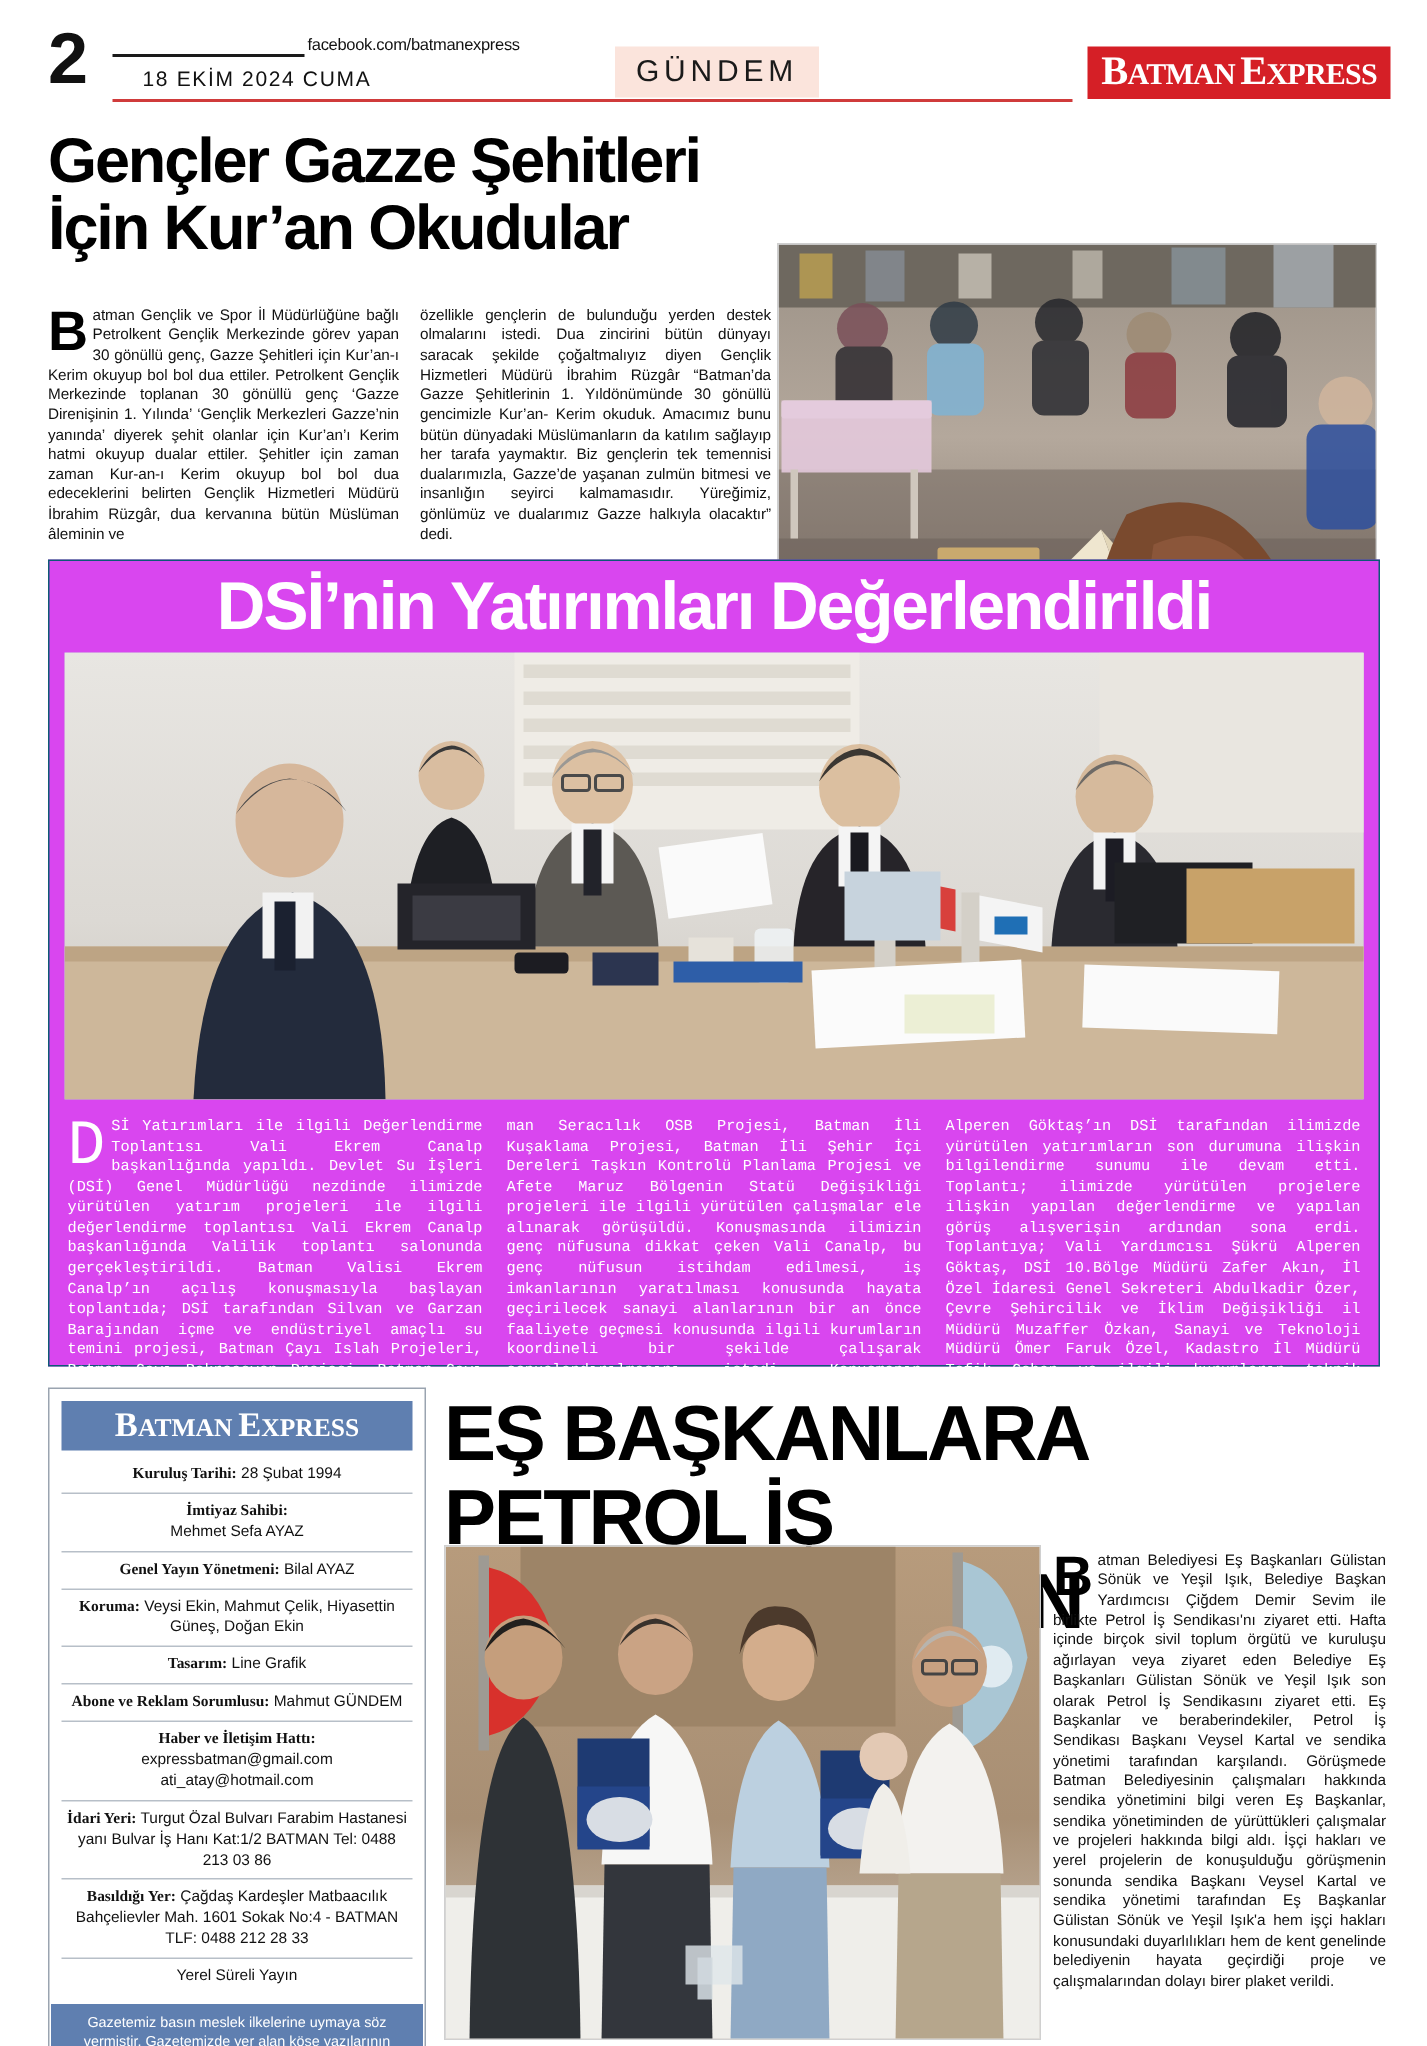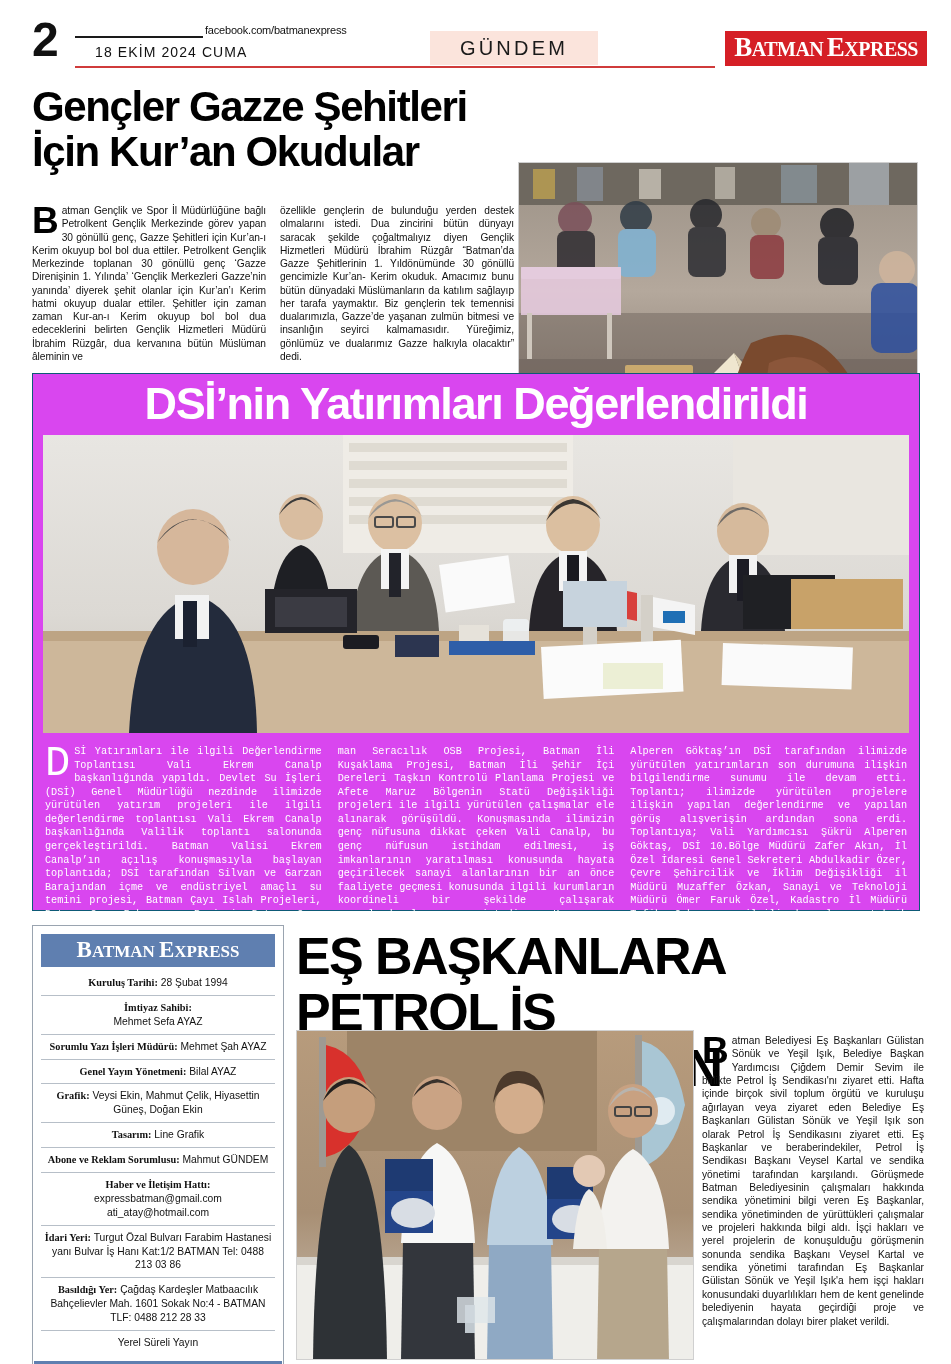--- a/index.html
+++ b/index.html
@@ -28,22 +28,22 @@
     position: absolute; left: 205px; top: 24px;
     font-size: 11px; color: #111; letter-spacing: -.2px;
     font-family: "Liberation Sans", sans-serif;
   }
   .hdr-date {
     position: absolute; left: 95px; top: 44px;
     font-size: 14px; color: #111; letter-spacing: 1.1px;
     font-weight: 400;
   }
   .hdr-section {
-    position: absolute; left: 430px; top: 31px;
-    width: 168px; height: 34px;
+    position: absolute; left: 410px; top: 31px;
+    width: 136px; height: 34px;
     background: #fbe4dc;
     display: flex; align-items: center; justify-content: center;
   }
   .hdr-section span {
     font-size: 20px; letter-spacing: 3.2px; color: #1a1a1a; font-weight: 400;
   }
   .hdr-rule-bottom {
     position: absolute; left: 75px; top: 66px; width: 640px;
     border-top: 2px solid #d03b3b;
   }
@@ -331,23 +331,22 @@
   <div class="imprint">
     <div class="imp-logo">
       <div class="mw">
         <span class="big">B</span><span class="sml">ATMAN</span>
         <span class="big">E</span><span class="sml">XPRESS</span>
       </div>
     </div>
     <div id="imprint-rows">
         <div class="imp-row"><b>Kuruluş Tarihi:</b><span> 28 Şubat 1994</span></div>
         <div class="imp-row"><b>İmtiyaz Sahibi:</b><br><span>Mehmet Sefa AYAZ</span></div>
-        <div class="imp-row"><b>Sorumlu Yazı İşleri Müdürü:</b><span> Mehmet Şah AYAZ</span></div>
         <div class="imp-row"><b>Genel Yayın Yönetmeni:</b><span> Bilal AYAZ</span></div>
-        <div class="imp-row"><b>Grafik:</b><span> Veysi Ekin, Mahmut Çelik, Hiyasettin Güneş, Doğan Ekin</span></div>
+        <div class="imp-row"><b>Koruma:</b><span> Veysi Ekin, Mahmut Çelik, Hiyasettin Güneş, Doğan Ekin</span></div>
         <div class="imp-row"><b>Tasarım:</b><span> Line Grafik</span></div>
         <div class="imp-row"><b>Abone ve Reklam Sorumlusu:</b><span> Mahmut GÜNDEM</span></div>
         <div class="imp-row"><b>Haber ve İletişim Hattı:</b><br><span>expressbatman@gmail.com</span><br><span>ati_atay@hotmail.com</span></div>
         <div class="imp-row"><b>İdari Yeri:</b><span> Turgut Özal Bulvarı Farabim Hastanesi yanı Bulvar İş Hanı Kat:1/2 BATMAN Tel: 0488 213 03 86</span></div>
         <div class="imp-row"><b>Basıldığı Yer:</b><span> Çağdaş Kardeşler Matbaacılık Bahçelievler Mah. 1601 Sokak No:4  -  BATMAN TLF: 0488 212 28 33</span></div>
         <div class="imp-row"><span>Yerel Süreli Yayın</span></div>
       </div>
     <div class="imp-note">Gazetemiz basın meslek ilkelerine uymaya söz vermiştir. Gazetemizde yer alan köşe yazılarının sorumluluğu yazara aittir.</div>
   </div>
 

